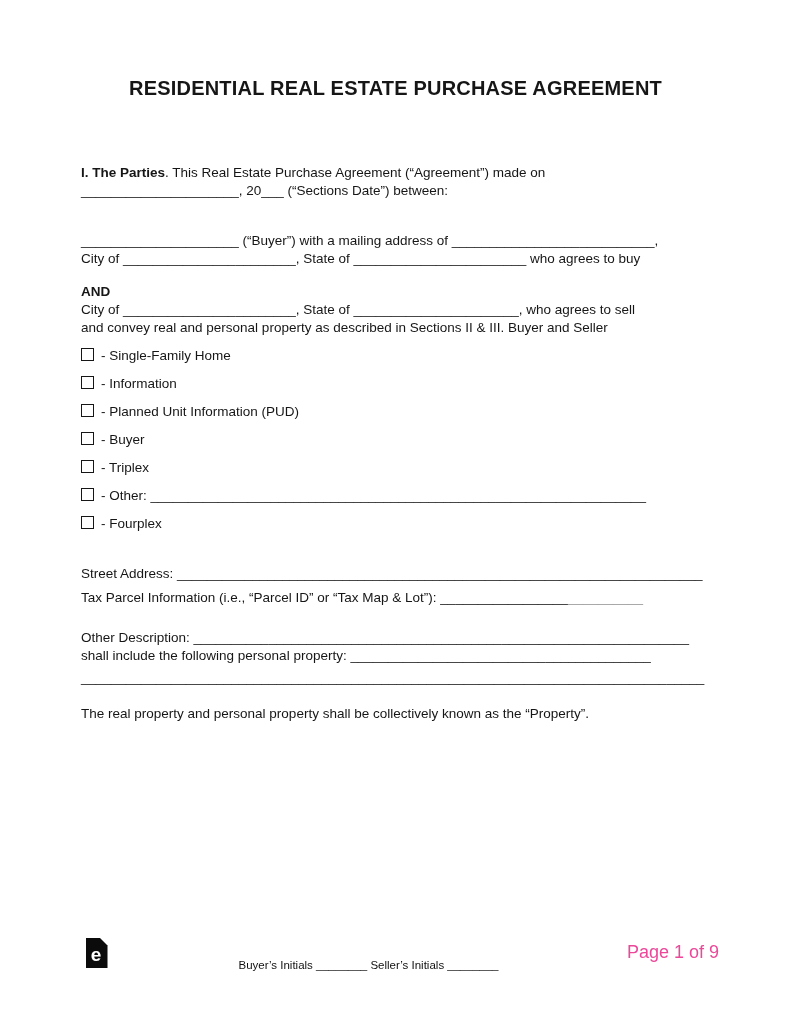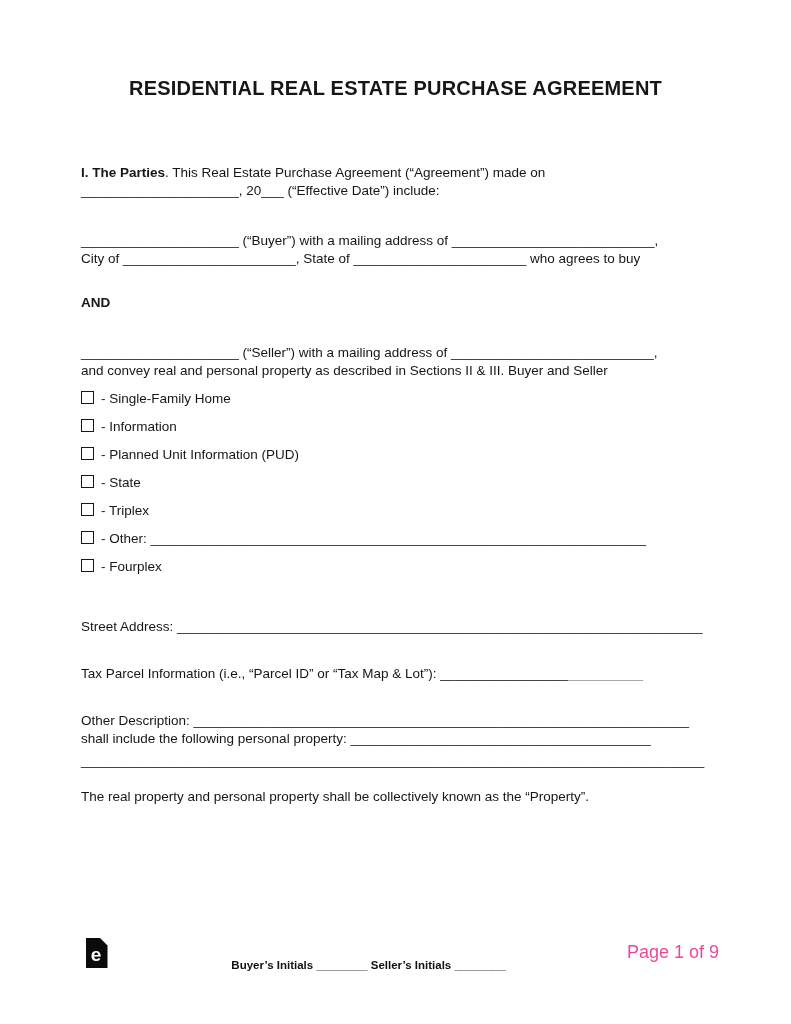--- a/index.html
+++ b/index.html
@@ -36,58 +36,58 @@
     width:22px;height:30px;
   }
   .page-number{
     position:absolute;top:945px;right:72px;
     font-size:18px;line-height:15px;color:#ec4899;margin-left:10px;
   }
   .initials-line{
     position:absolute;top:958px;left:0;width:100%;
     box-sizing:border-box;padding-right:54px;
     text-align:center;
-    font-size:11.5px;line-height:14px;font-weight:700;
+    font-size:11.5px;line-height:14px;font-weight:400;
     color:#111;
   }
 </style>
 </head>
 <body>
 
 <div class="page">
 
   <h1 class="title">RESIDENTIAL REAL ESTATE PURCHASE AGREEMENT</h1>
 
   <div class="content">
 
     <p class="line" style="margin-top:64px"><span class="bold">I. The Parties</span><span>. This Real Estate Purchase Agreement (“Agreement”) made on</span></p>
-    <p class="line">_____________________, 20___ (“Effective Date”) include:</p>
+    <p class="line">_____________________, 20___ (“Sections Date”) between:</p>
 
     <p class="line" style="margin-top:32px">_____________________ (“Buyer”) with a mailing address of ___________________________,</p>
     <p class="line">City of _______________________, State of _______________________ who agrees to buy</p>
 
-    <p class="line bold" style="margin-top:26px">AND</p>
+    <p class="line bold" style="margin-top:15px">AND</p>
 
-    <p class="line" style="margin-top:32px">_____________________ (“Seller”) with a mailing address of ___________________________,</p>
+    <p class="line">City of _______________________, State of ______________________, who agrees to sell</p>
     <p class="line">and convey real and personal property as described in Sections II &amp; III. Buyer and Seller</p>
 
 
     <div class="option"><span class="cb"></span><span>- Single-Family Home</span></div>
     <div class="option"><span class="cb"></span><span>- Information</span></div>
     <div class="option"><span class="cb"></span><span>- Planned Unit Information (PUD)</span></div>
-    <div class="option"><span class="cb"></span><span>- State</span></div>
+    <div class="option"><span class="cb"></span><span>- Buyer</span></div>
     <div class="option"><span class="cb"></span><span>- Triplex</span></div>
     <div class="option"><span class="cb"></span><span>- Other: __________________________________________________________________</span></div>
     <div class="option"><span class="cb"></span><span>- Fourplex</span></div>
 
-    <p class="line" style="margin-top:42px"><span>Street Address: </span><span>______________________________________________________________________</span></p>
+    <p class="line" style="margin-top:32px"><span>Street Address: </span><span>______________________________________________________________________</span></p>
 
-    <p class="line" style="margin-top:29px"><span>Tax Parcel Information (i.e., “Parcel ID” or “Tax Map &amp; Lot”): </span><span>_________________</span><span class="blank-gray">__________</span></p>
+    <p class="line" style="margin-top:6px"><span>Tax Parcel Information (i.e., “Parcel ID” or “Tax Map &amp; Lot”): </span><span>_________________</span><span class="blank-gray">__________</span></p>
 
-    <p class="line" style="margin-top:29px"><span>Other Description: </span><span>__________________________________________________________________</span></p>
+    <p class="line" style="margin-top:22px"><span>Other Description: </span><span>__________________________________________________________________</span></p>
 
     <p class="line"><span>shall include the following personal property: </span><span>________________________________________</span></p>
     <p class="line" style="margin-top:4px">___________________________________________________________________________________</p>
 
     <p class="line" style="margin-top:18px">The real property and personal property shall be collectively known as the “Property”.</p>
 
   </div>
 
   <svg class="footer-logo" viewBox="0 0 22 30" xmlns="http://www.w3.org/2000/svg">
     <path d="M0 0 H14 L21.5 7.5 V30 H0 Z" fill="#0b0b0b"></path>

